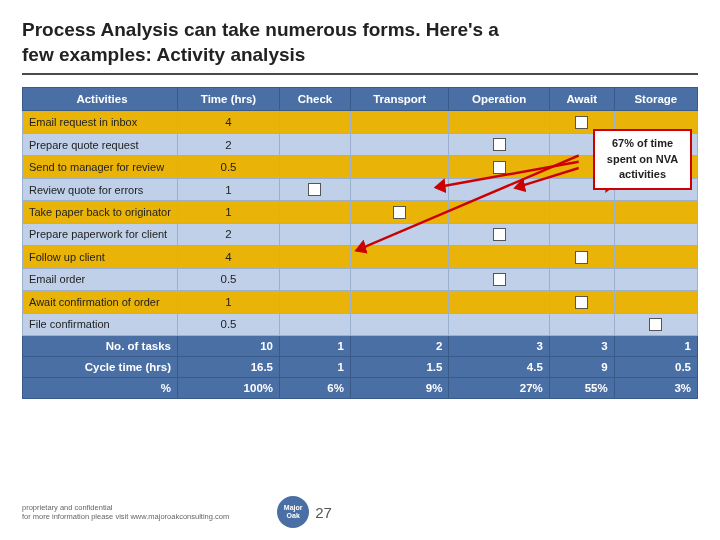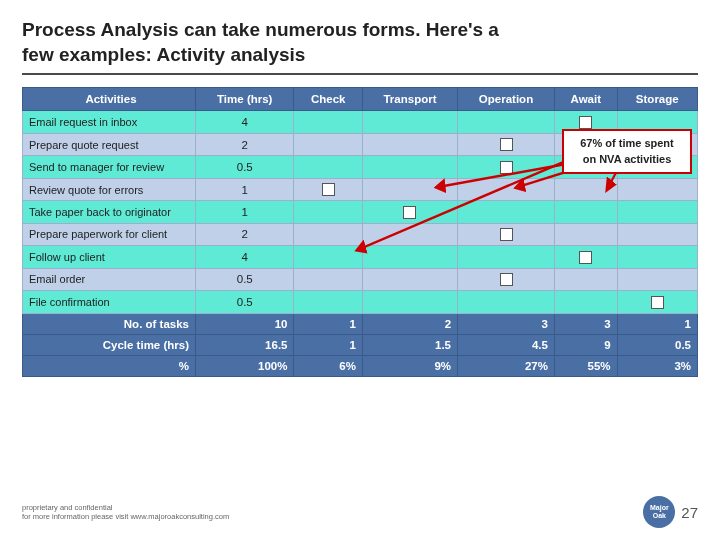--- a/index.html
+++ b/index.html
@@ -40,25 +40,25 @@
       background: #4a6fa5;
       color: #fff;
     }
     thead th {
       padding: 5px 6px;
       font-weight: bold;
       border: 1px solid #3a5a8a;
     }
     thead th.col-activities {
       text-align: center;
-      width: 173px;
+      width: 155px;
       padding-left: 10px;
     }
     tbody tr {
-      background: #5eead4;
+      background: #eab308;
     }
     tbody tr:nth-child(even) {
       background: #bfd0e8;
     }
     tbody td {
       padding: 4px 6px;
       border: 1px solid #9ab0cc;
       text-align: center;
       color: #222;
     }
@@ -89,39 +89,39 @@
       position: absolute;
       top: 42px;
       right: 6px;
       background: #fff;
       border: 2px solid #cc0000;
       padding: 5px 8px;
       font-size: 11px;
       font-weight: bold;
       color: #222;
       text-align: center;
-      width: 130px;
+      width: 99px;
       line-height: 1.4;
       z-index: 10;
     }
     .red-arrows {
       position: absolute;
       top: 0;
       left: 0;
       width: 100%;
       height: 100%;
       pointer-events: none;
       z-index: 5;
     }
     .footer {
       display: flex;
-      justify-content: space-between;
       align-items: center;
       margin-top: 6px;
       padding-top: 4px;
+      gap: 48px;
     }
     .footer-text {
       font-size: 7.5px;
       color: #666;
     }
     .footer-logo {
       display: flex;
       align-items: center;
       gap: 6px;
     }
@@ -233,20 +233,29 @@
           <tr>
             <td class="col-activities">Email order</td>
             <td>0.5</td>
             <td></td>
             <td></td>
             <td><span class="checkbox"></span></td>
             <td></td>
             <td></td>
           </tr>
           <tr>
+            <td class="col-activities">Await confirmation of order</td>
+            <td>1</td>
+            <td></td>
+            <td></td>
+            <td></td>
+            <td><span class="checkbox"></span></td>
+            <td></td>
+          </tr>
+          <tr>
             <td class="col-activities">File confirmation</td>
             <td>0.5</td>
             <td></td>
             <td></td>
             <td></td>
             <td></td>
             <td><span class="checkbox"></span></td>
           </tr>
         </tbody>
     <tfoot>

